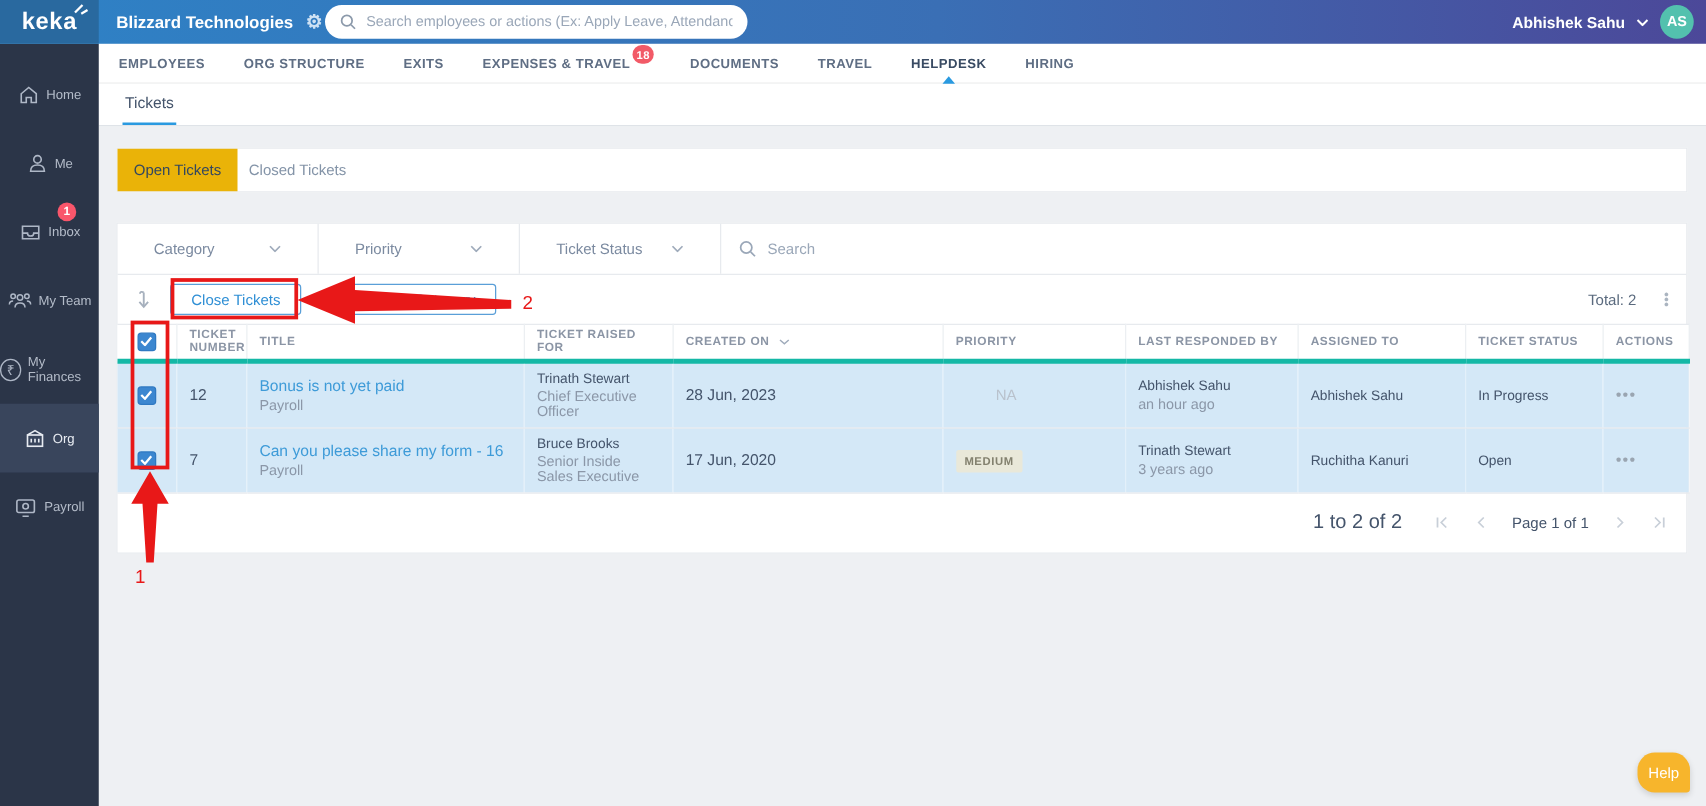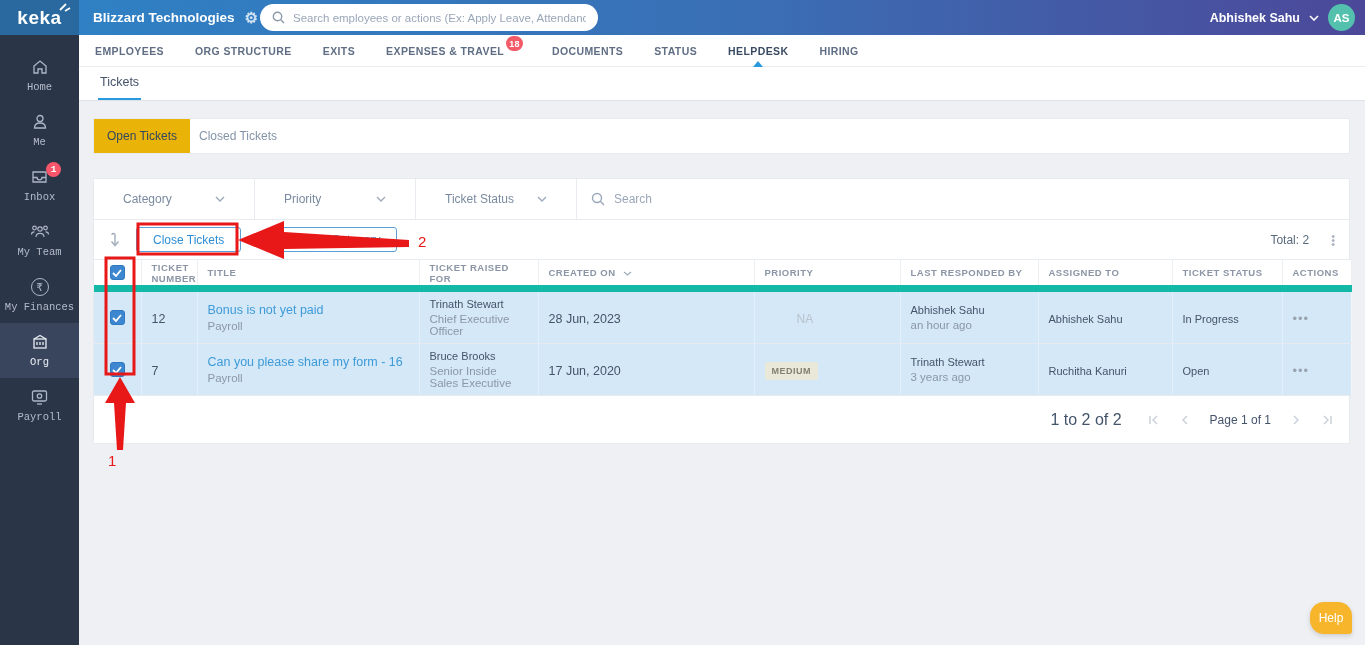--- a/index.html
+++ b/index.html
@@ -20,22 +20,22 @@
   .top-search input { border:none; outline:none; flex:1; font-size:11.5px; color:#5a6a7e; font-family:"Liberation Sans", sans-serif; }
   .top-search input::placeholder { color:#9aa7b8; }
   .user-menu { position:absolute; right:10px; top:0; height:35px; display:flex; align-items:center; gap:9px; }
   .user-name { color:#fff; font-size:12.5px; font-weight:bold; }
   .avatar { width:27px; height:27px; border-radius:50%; background:#53c1ae; color:#fff; font-size:11.5px; font-weight:bold;
     display:flex; align-items:center; justify-content:center; }
 
   
   .sidebar { position:absolute; left:0; top:35px; width:79px; height:610px; background:#2b3548; z-index:4;
     display:flex; flex-direction:column; padding-top:13px; }
-  .side-item { height:55px; display:flex; flex-direction:column; align-items:center; justify-content:center; gap:5px;
-    color:#b4bcc9; cursor:pointer; position:relative;font-family:Liberation Mono, monospace; }
+  .side-item { height:55px; display:flex; flex-direction:row; align-items:center; justify-content:center; gap:5px;
+    color:#b4bcc9; cursor:pointer; position:relative; }
   .side-item .lbl { font-size:10.5px; }
   .side-item.active { background:#39455c; color:#e8ecf2; }
   .side-item svg { stroke:#aeb7c6; }
   .side-item.active svg { stroke:#e8ecf2; }
   .side-badge { position:absolute; top:4px; left:46px; min-width:15px; height:15px; border-radius:8px; background:#f9566b;
     color:#fff; font-size:9.5px; display:flex; align-items:center; justify-content:center; padding:0 3px; font-weight:bold; }
   .rupee-circle { width:18px; height:18px; border:1.4px solid #aeb7c6; border-radius:50%; display:flex; align-items:center;
     justify-content:center; font-size:11px; color:#aeb7c6; }
 
   
@@ -70,21 +70,21 @@
   .btn-outline { height:25px; padding:0 16px; background:#fff; border:1px solid #5a9fd8; border-radius:3px;
     color:#2f8fd5; font-size:12px; cursor:pointer; font-family:"Liberation Sans", sans-serif; }
   .btn-outline.second { margin-left:14px; }
   .toolbar-right { margin-left:auto; display:flex; align-items:center; gap:22px; }
   .total-label { font-size:12px; color:#5a6a7e; }
   .kebab { color:#aab4c0; font-size:11px; letter-spacing:0; cursor:pointer; line-height:4px; text-align:center; }
 
   
   table.grid { border-collapse:collapse; width:100%; table-layout:fixed; }
   .grid th { height:29px; font-size:9.5px; letter-spacing:0.5px; color:#8b95a5; text-align:left; font-weight:bold;
-    border-top:1px solid #e7eaee; border-bottom:7px solid #14b8a6; border-right:1px solid #eceff2; padding:0 10px; background:#fff; }
+    border-top:1px solid #e7eaee; border-bottom:4px solid #14b8a6; border-right:1px solid #eceff2; padding:0 10px; background:#fff; }
   .grid td { border-right:1px solid rgba(255,255,255,0.35); border-bottom:1px solid #e7eaee; padding:6px 10px; vertical-align:middle; }
   .grid tr.sel td { background:#d4e8f7; }
   .col-cb{width:47px;} .col-num{width:56px;} .col-title{width:222px;} .col-raised{width:119px;} .col-created{width:216px;}
   .col-pri{width:146px;} .col-last{width:138px;} .col-asg{width:134px;} .col-status{width:110px;} .col-act{width:69px;}
   .cb { width:15px; height:15px; background:#3c87d0; border:1px solid #2f79c2; border-radius:3px; display:flex; align-items:center;
     justify-content:center; cursor:pointer; margin:0 auto; }
   .cb svg { display:block; }
   .t-num { font-size:12.5px; color:#44546b; }
   .t-link { font-size:12.5px; color:#3e9bd8; cursor:pointer; }
   .t-sub { font-size:11.5px; color:#8b97a8; margin-top:3px; }
@@ -209,21 +209,21 @@
         <span>EXITS</span>
       </div>
     <div class="nav-item">
       <span>EXPENSES &amp; TRAVEL</span>
       <span class="nav-badge">18</span>
     </div>
     <div class="nav-item">
         <span>DOCUMENTS</span>
       </div>
     <div class="nav-item">
-        <span>STATUS</span>
+        <span>TRAVEL</span>
       </div>
     <div class="nav-item active">
         <span>HELPDESK</span>
       </div>
     <div class="nav-item">
         <span>HIRING</span>
       </div>
   </div>
 
   <div class="subnavrow">

